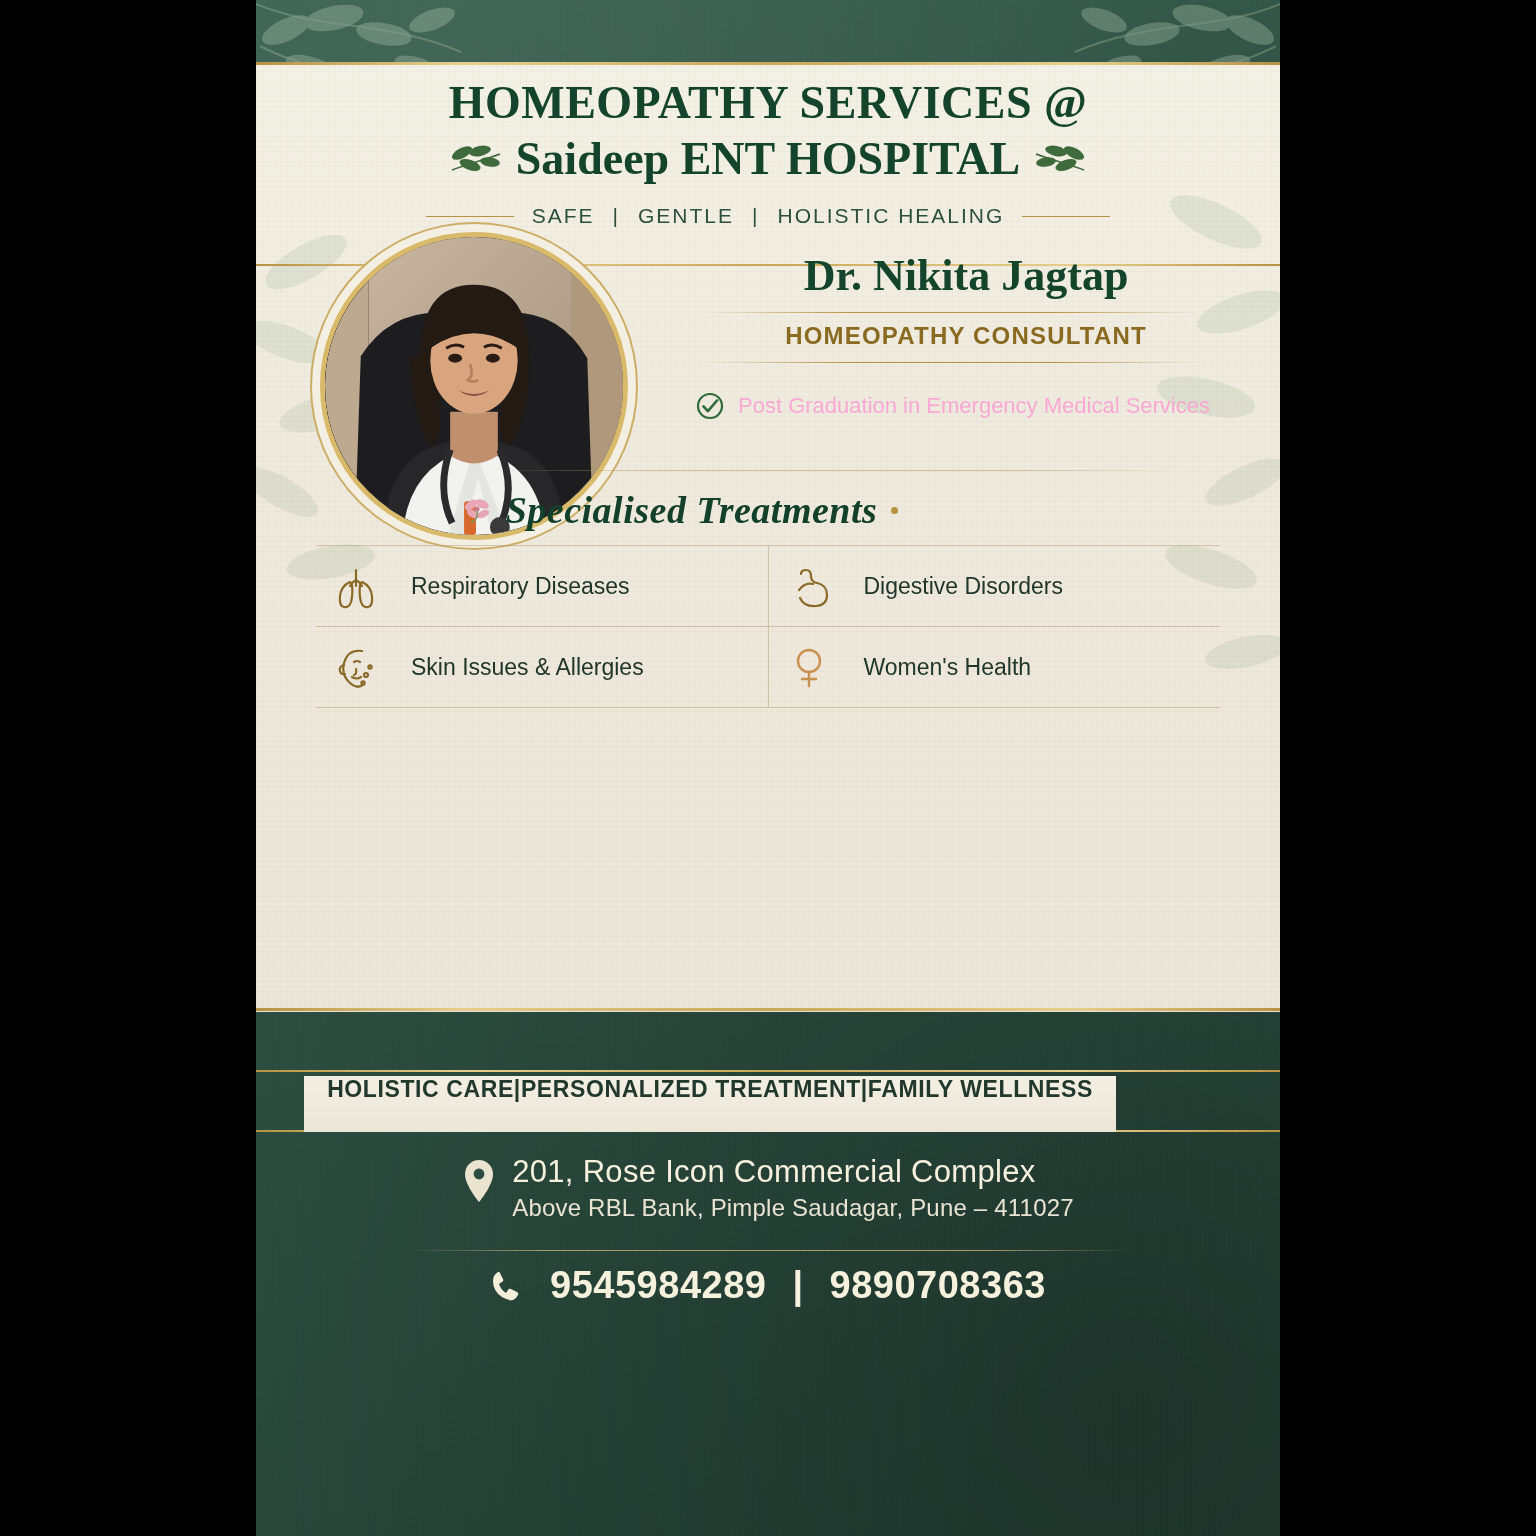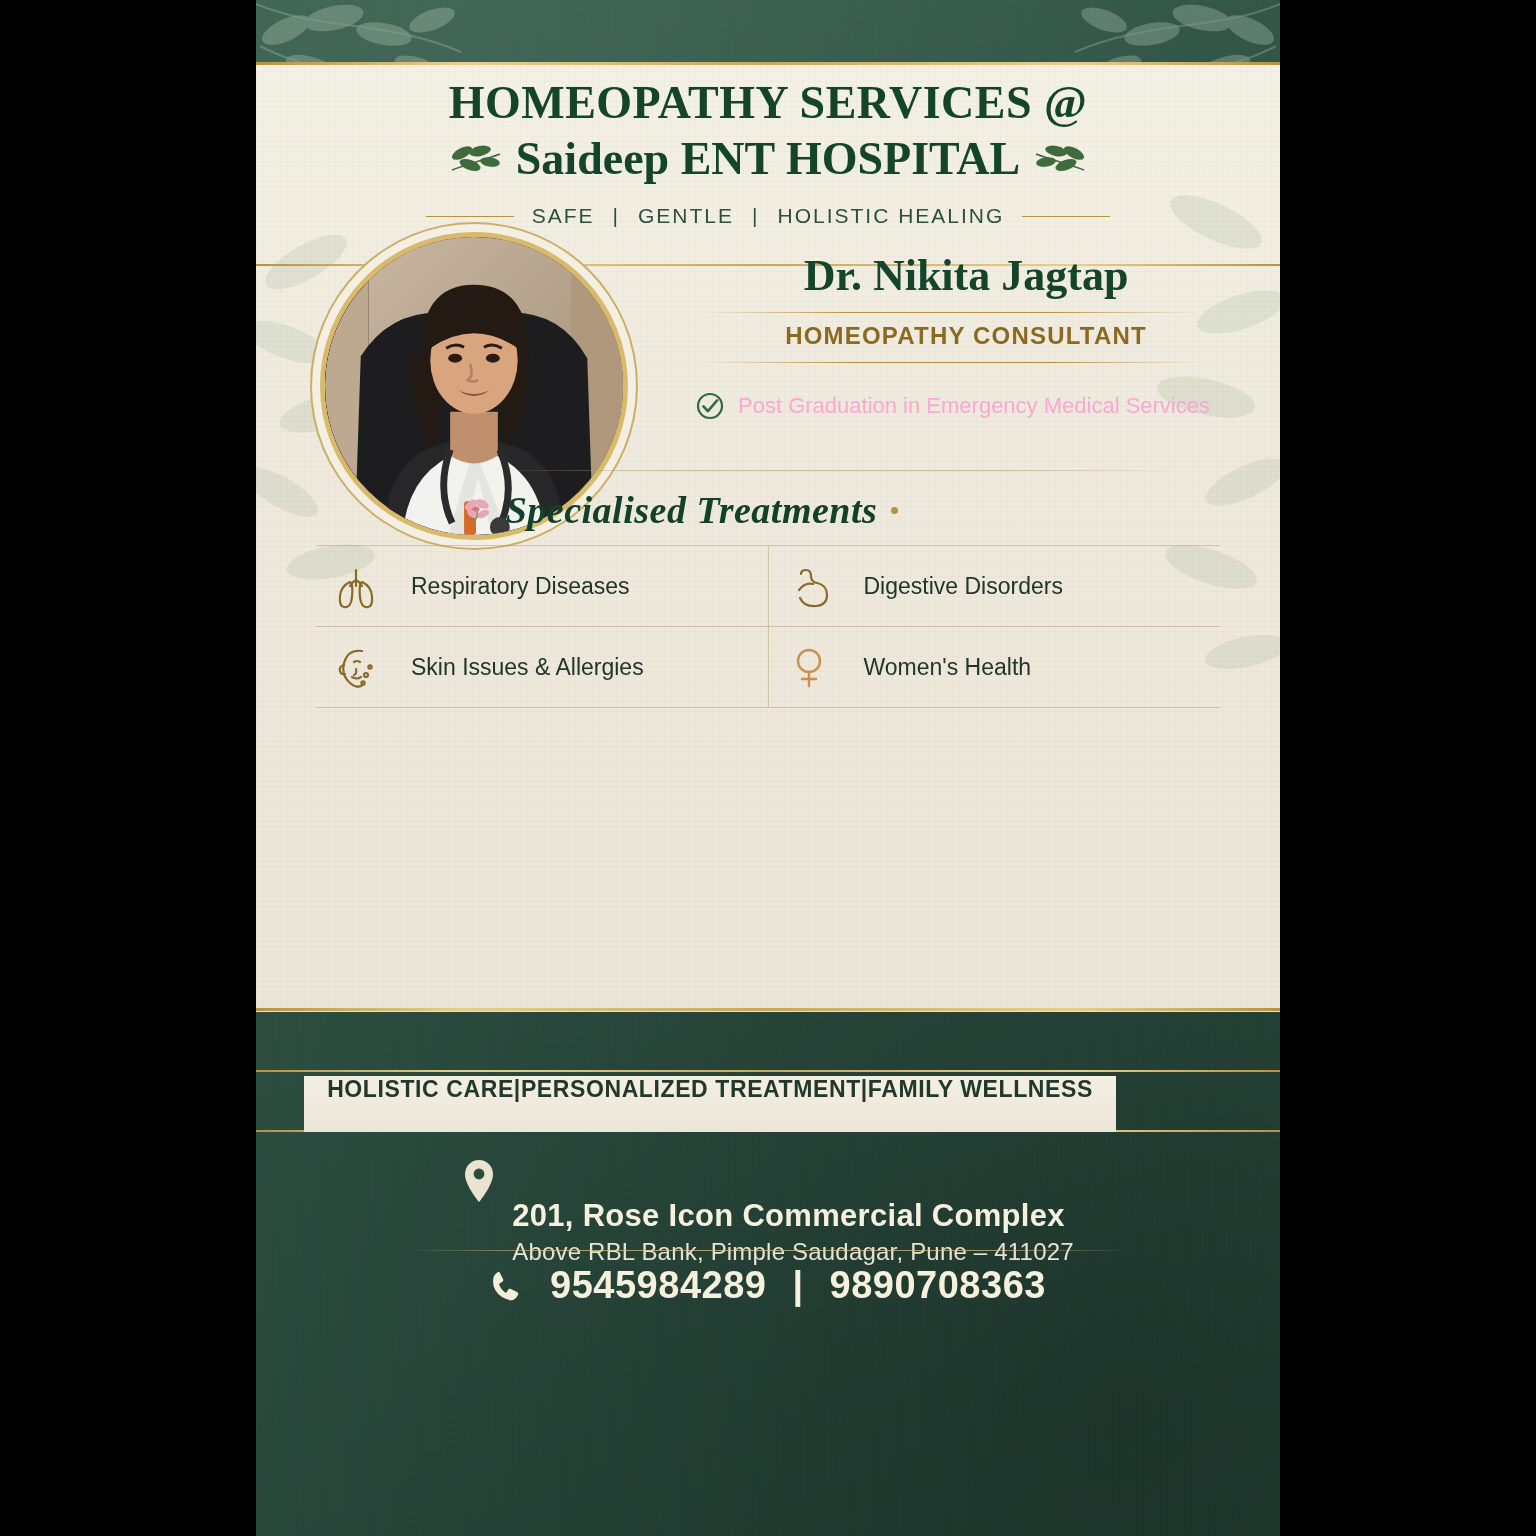--- a/index.html
+++ b/index.html
@@ -264,25 +264,24 @@
     width:1024px; height:404px;
     color:#f2efe2;
   }
   .addr-row {
     position:absolute; left:0; top:22px; width:1024px;
     display:flex; justify-content:center; align-items:flex-start; gap:16px;
   }
   .pin-icon { width:34px; height:46px; flex:0 0 auto; margin-top:4px; }
   .addr-1 {
     font-family:"Liberation Sans", sans-serif;
-    font-weight:700;
+    font-weight:400;
     font-size: 31px;
     color:#f6f1dd;
     letter-spacing:.3px;
-    margin-top:44px;
   }
   .addr-2 {
     font-size: 24px;
     color:#e9e4d2;
     margin-top: 4px;
     letter-spacing:.2px;
   }
   .foot-rule {
     position:absolute; left:150px; top:118px; width:724px; height:1px;
     background: linear-gradient(90deg, rgba(214,190,128,0), rgba(214,190,128,.75) 20%, rgba(214,190,128,.75) 80%, rgba(214,190,128,0));

